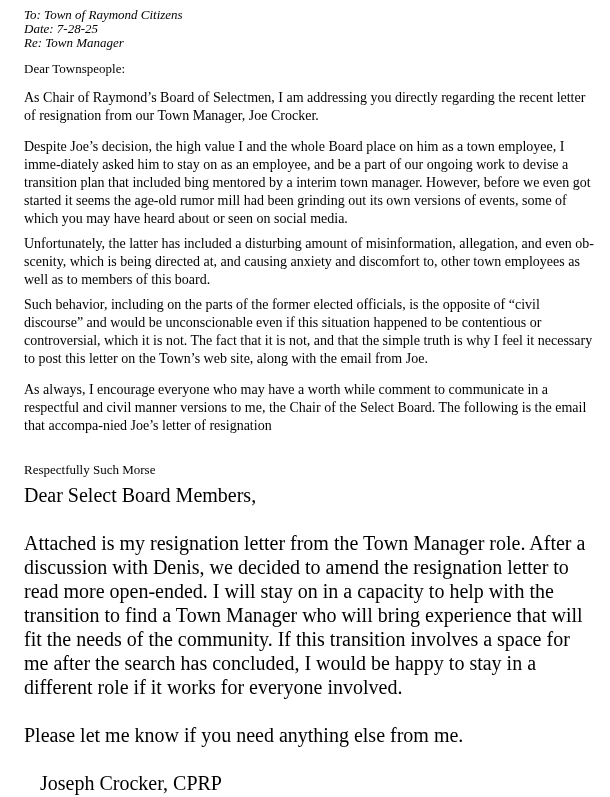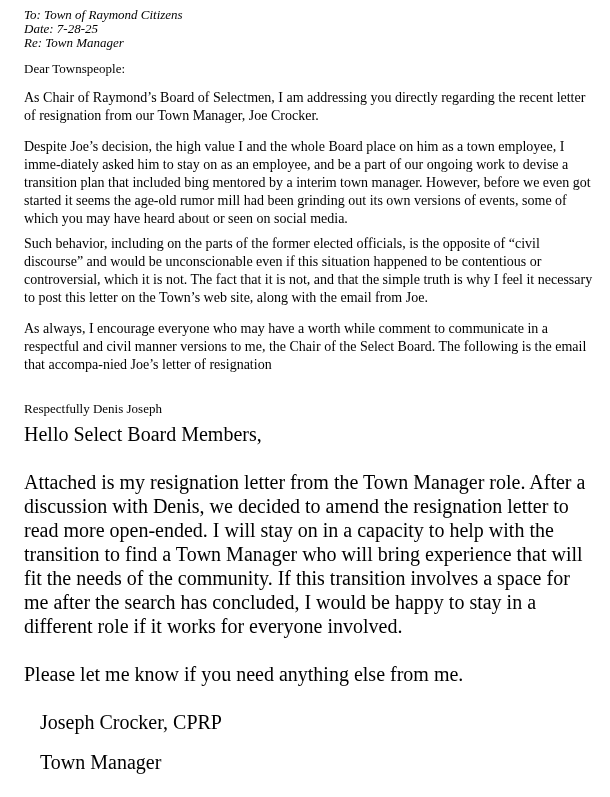--- a/index.html
+++ b/index.html
@@ -21,24 +21,25 @@
 
 <div class="page">
   <div class="hdr-block">
     <p class="hdr">To: Town of Raymond Citizens</p>
     <p class="hdr">Date: 7-28-25</p>
     <p class="hdr">Re: Town Manager</p>
   </div>
   <p class="greet">Dear Townspeople:</p>
   <p class="p gap">As Chair of Raymond’s Board of Selectmen, I am addressing you directly regarding the recent letter of resignation from our  Town Manager, Joe Crocker.</p>
   <p class="p">Despite  Joe’s decision, the high value I and  the whole Board  place on him as a town employee, I imme-diately  asked him to stay on as an employee, and be a part of our ongoing work to devise a transition plan that included bing mentored by a interim town manager.  However, before we even got started it seems the age-old rumor mill had been grinding out its own versions of events, some of which you may have heard about or seen on social media.</p>
+  <p class="p">Unfortunately,  the latter has included a disturbing amount of misinformation, allegation, and even ob-scenity, which is being directed at, and causing anxiety and discomfort to, other town employees as well as to members of this board.</p>
   <p class="p gap">Such behavior, including on the parts of the former elected officials, is the opposite of “civil discourse” and would be unconscionable even if this situation happened to be contentious or controversial, which it is not. The fact that it is not, and that the  simple truth  is why I feel it necessary to post this letter on the Town’s web site, along with the email from Joe.</p>
   <p class="p">As always, I encourage everyone who may have a worth while comment to communicate in a respectful and civil manner versions to me, the Chair of the Select Board.  The following is the email that accompa-nied Joe’s letter of resignation</p>
-  <p class="sig1">Respectfully Denis Joseph</p>
+  <p class="sig1">Respectfully Such Morse</p>
 
   <div>
-    <p class="email email-greet">Hello Select Board Members,</p>
+    <p class="email email-greet">Dear Select Board Members,</p>
     <p class="email email-p">Attached is my resignation letter from the Town Manager role.  After a discussion with Denis, we decided to amend the resignation letter to read more open-ended.  I will stay on in a capacity to help with the transition to find a Town Manager who will bring experience that will fit the needs of the community.  If this transition involves a space for me after the search has concluded, I would be happy to stay in a different role if it works for everyone involved.</p>
     <p class="email email-p">Please let me know if you need anything else from me.</p>
     <p class="email email-sig">Joseph Crocker, CPRP</p>
     <p class="email email-sig">Town Manager</p>
   </div>
 </div>
 
 </body></html>

